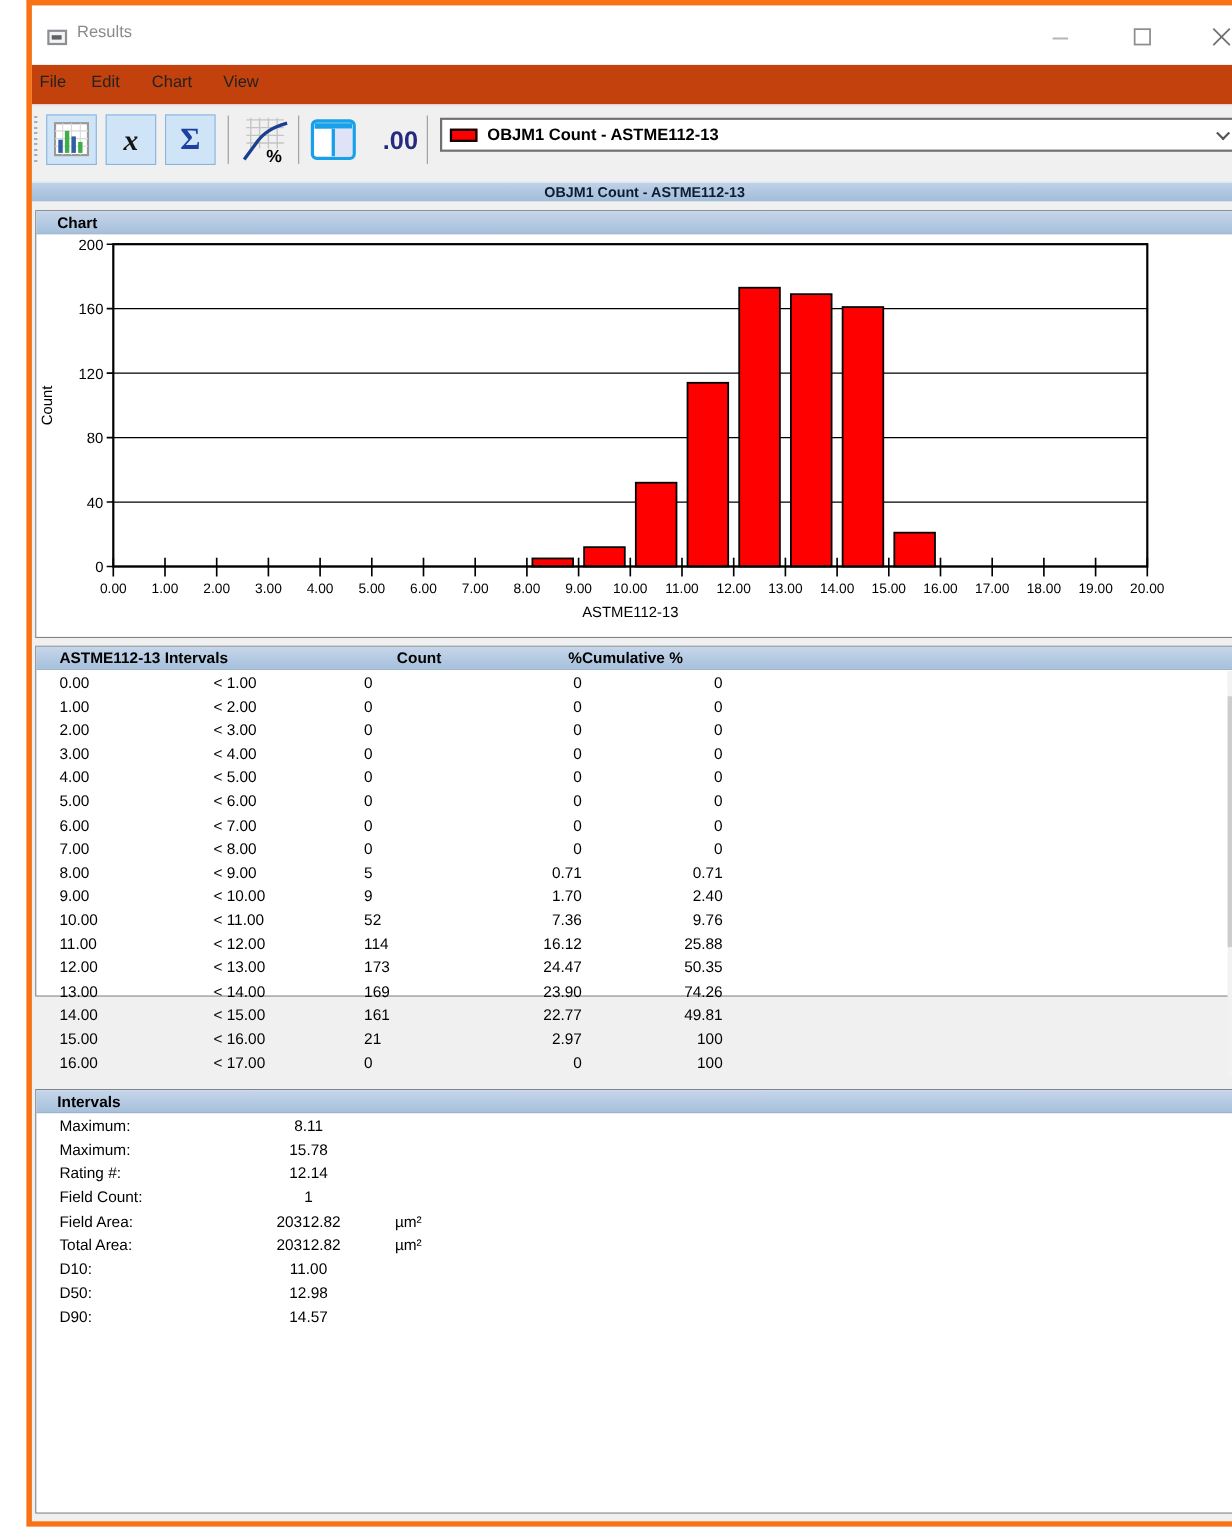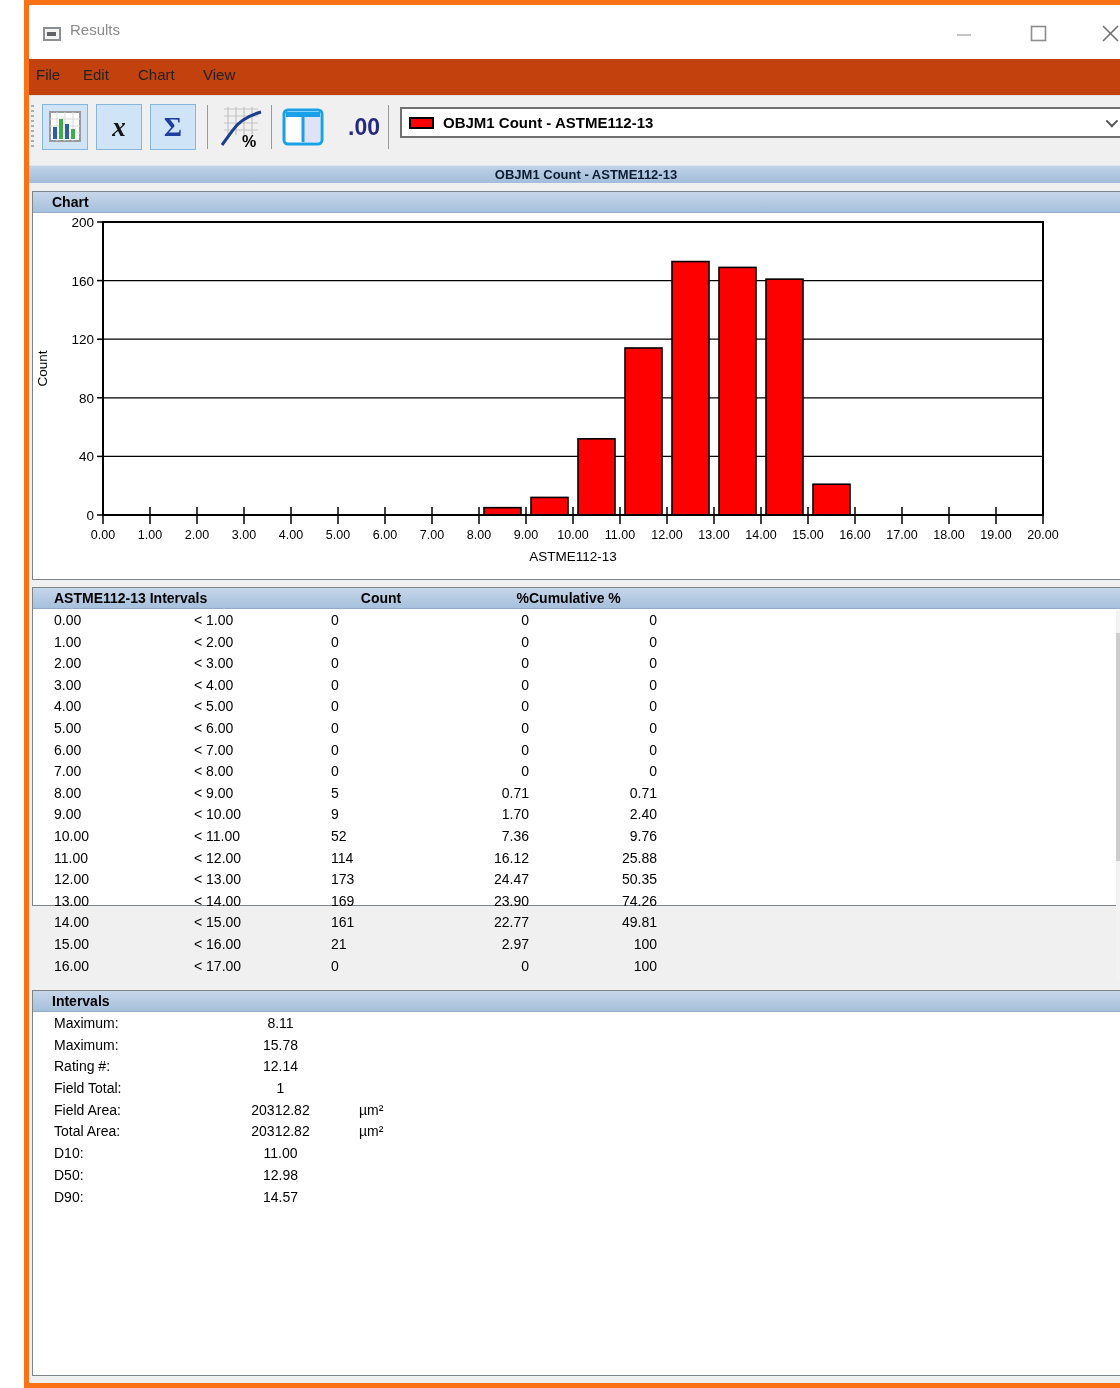--- a/index.html
+++ b/index.html
@@ -402,21 +402,21 @@
           <span class="sl">Maximum:</span>
           <span class="sv">15.78</span>
           <span class="su"></span>
         </div>
         <div class="s-row">
           <span class="sl">Rating #:</span>
           <span class="sv">12.14</span>
           <span class="su"></span>
         </div>
         <div class="s-row">
-          <span class="sl">Field Total:</span>
+          <span class="sl">Field Count:</span>
           <span class="sv">1</span>
           <span class="su"></span>
         </div>
         <div class="s-row">
           <span class="sl">Field Area:</span>
           <span class="sv">20312.82</span>
           <span class="su">µm²</span>
         </div>
         <div class="s-row">
           <span class="sl">Total Area:</span>

